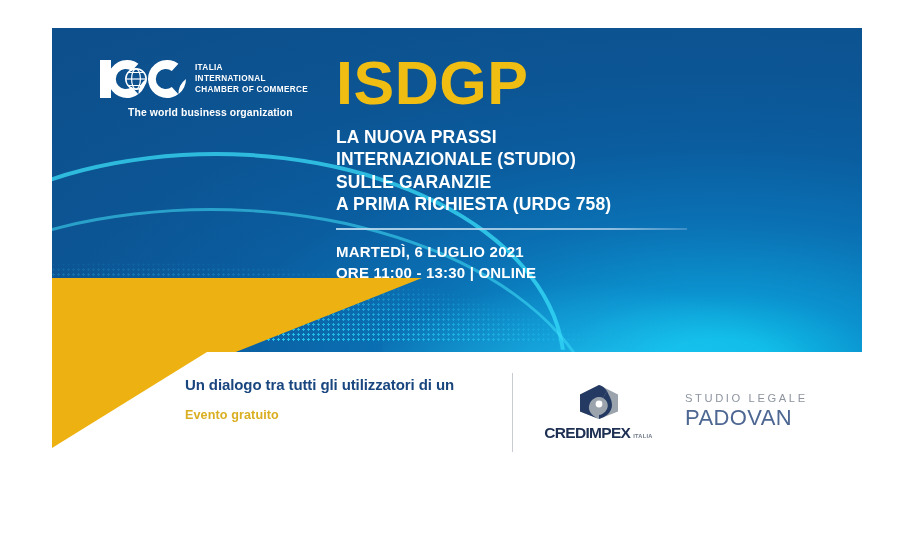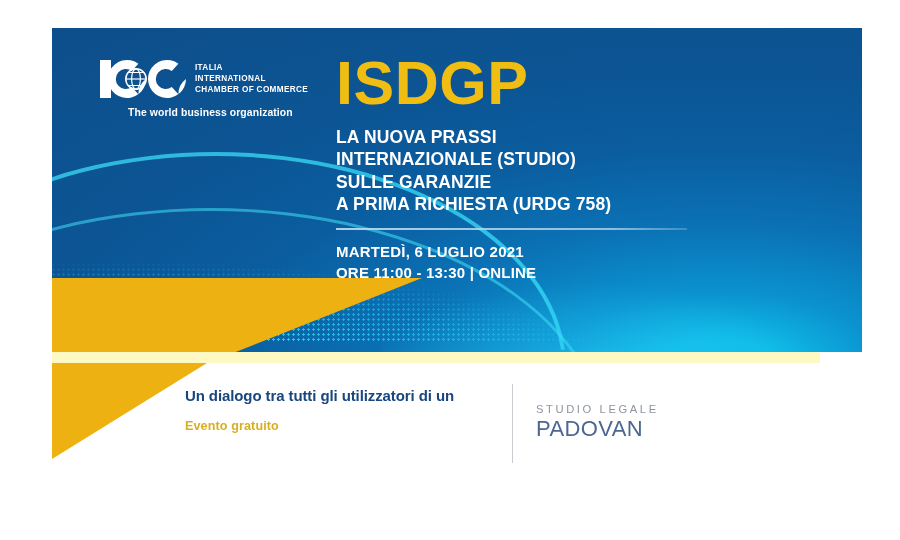--- a/index.html
+++ b/index.html
@@ -7,21 +7,21 @@
     width:900px; height:540px;
     background:#ffffff;
     font-family:"Liberation Sans", sans-serif;
     overflow:hidden;
   }
 
   #poster {
     position:absolute;
     left:52px; top:28px;
     width:768px; height:397px;
-    background:#fef9c3;
+    background:#be185d;
   }
 
   
   .hero {
     position:absolute;
     left:0; top:0;
     width:810px; height:324px;
     overflow:hidden;
     background:
       radial-gradient(120% 130% at 82% 104%, #0fbde8 0%, #0fbde8 6%, #0b93cf 17%, #0a72b5 33%, #0a5d9f 52%, #0c5594 70%, #0d4f8c 100%);
@@ -114,21 +114,21 @@
   }
   .ev-when {
     margin-top:12px;
     font-size:15px; font-weight:bold; color:#ffffff;
     line-height:1.38; letter-spacing:.2px;
   }
 
   
   .footer {
     position:absolute;
-    left:0; top:335px;
+    left:0; top:324px;
     width:810px; height:73px;
     background:#ffffff;
   }
   .foot-wedge {
     position:absolute; left:0; top:0;
     width:155px; height:96px;
     background:#edb211;
     clip-path:polygon(0 0, 100% 0, 0 100%);
   }
   .tagline {
@@ -251,20 +251,34 @@
         <div>Un dialogo tra tutti gli utilizzatori di un</div>
       </div>
       <div class="tagline-free">Evento gratuito</div>
     </div>
 
     <div class="divider"></div>
 
     <div class="partners">
       <div class="partner-row">
 
+        <div class="credimpex">
+          <div class="cred-mark">
+            <svg width="46" height="36" viewBox="0 0 46 36">
+              <polygon points="23,1 42,10.5 42,27.5 23,35 4,27.5 4,10.5" fill="#9ba4ad"></polygon>
+              <path d="M23,1 L4,10.5 L4,27.5 L23,35 C14,31 11,25 14,19 C17,13 24,12 27,14 L31,7 C29,4 26,1.6 23,1 Z" fill="#243a63"></path>
+              <path d="M27,14 C31,16 33,21 31,25 C29,29 25,31 23,31 L23,35 C30,33 36,28 36,21 C36,16 33,11.5 31,7 Z" fill="#243a63"></path>
+              <circle cx="23" cy="20" r="3.4" fill="#ffffff"></circle>
+            </svg>
+          </div>
+          <div class="cred-word">
+            <span class="cred-main">CREDIMPEX</span>
+            <span class="cred-italia">ITALIA</span>
+          </div>
+        </div>
 
         <div class="padovan">
           <div class="pad-top">STUDIO LEGALE</div>
           <div class="pad-main">PADOVAN</div>
         </div>
 
       </div>
     </div>
   </div>
 

